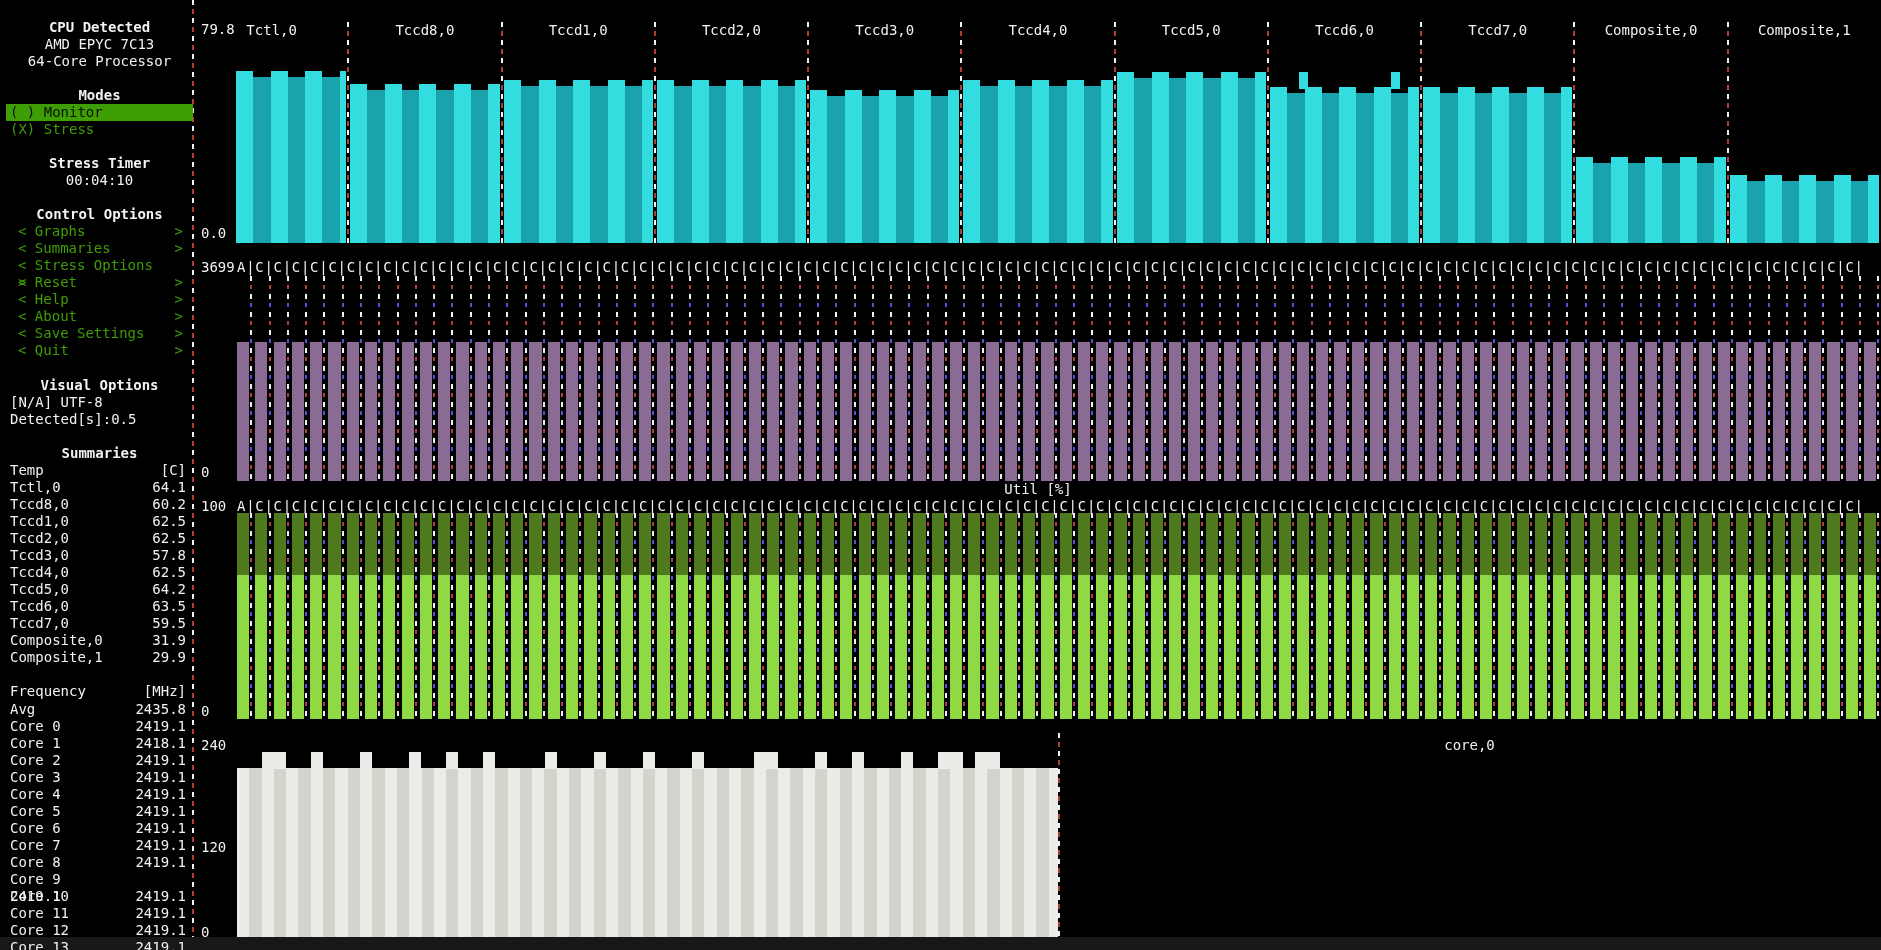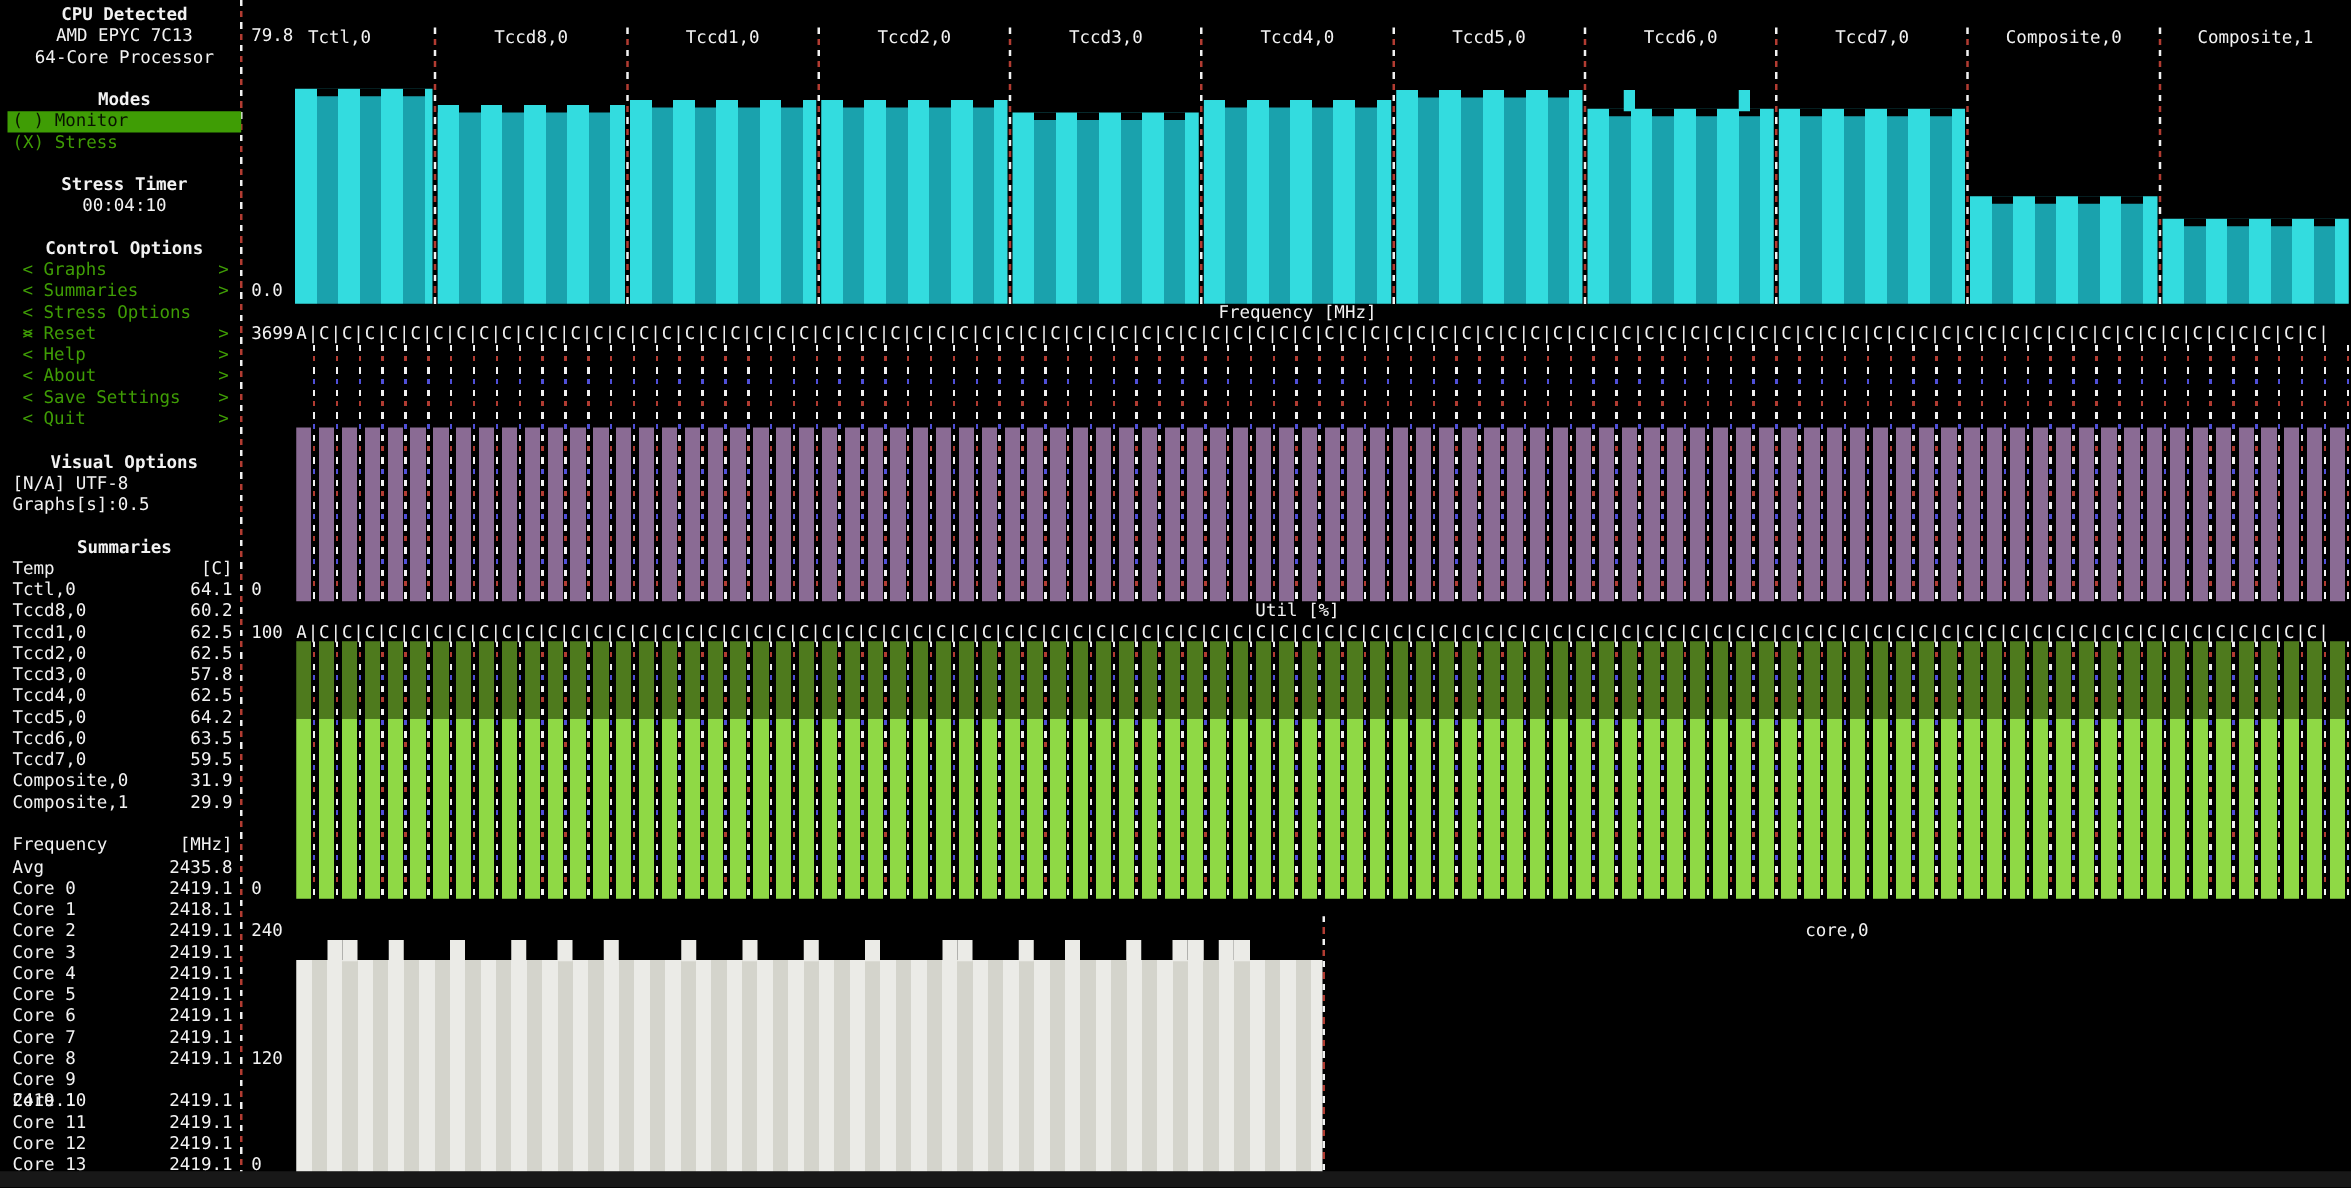--- a/index.html
+++ b/index.html
@@ -1,19 +1,19 @@
 <!DOCTYPE html>
 <html style="--bg: #000000; --text: #f2f2f2; --green-text: #3f9d05; --highlight-bg: #3f9d05; --cyan-bright: #33dcdf; --cyan-dark: #1aa2ad; --purple: #8a6b94; --green-dark: #4e7a1d; --green-bright: #8fd945; --gray-bright: #ebebe7; --gray-dark: #d4d4cc; --dash-white: #f2f2f2; --dash-red: #b23c32; --dash-blue: #5050d8; --bottom-strip: #181818;"><head>
 <meta charset="utf-8">
 <style>
   html,body{margin:0;padding:0;background:#000;}
   #app{position:relative;width:1881px;height:950px;overflow:hidden;background:var(--bg,#000);
        font-family:"DejaVu Sans Mono","Liberation Mono",monospace;font-size:14px;color:var(--text,#f2f2f2);}
   #app div{position:absolute;}
-  .sb-row{left:6px;width:187px;height:17px;line-height:17px;white-space:pre;box-sizing:border-box;}
+  .sb-row{left:6px;width:187px;height:17px;line-height:17px;white-space:pre;box-sizing:border-box;margin-top:15px;}
   .sb-h{font-weight:bold;text-align:center;}
   .sb-c{text-align:center;}
   .sb-l{padding-left:4px;}
   .sb-g{color:var(--green-text);padding-left:4px;}
   .sb-hl{background:var(--highlight-bg);color:#081200;padding-left:4px;}
   .sb-menu{color:var(--green-text);padding:0 10px 0 12px;display:flex;justify-content:space-between;}
   .kv{display:flex;justify-content:space-between;padding:0 7px 0 4px;}
   .kv span{position:static;}
   .sb-menu span{position:static;}
   .dash-v{width:2px;background:repeating-linear-gradient(180deg,var(--dash-white) 0 5px,transparent 5px 9px,var(--dash-red) 9px 14px,transparent 14px 18px);}
@@ -38,21 +38,20 @@
 </head>
 <body>
 
 <div id="app">
 
   <div class="dash-v" style="left:192px;top:0;height:950px;"></div>
 
   <div class="glabel" style="left:201px;top:20.5px;">79.8</div>
   <div class="glabel" style="left:201px;top:225.2px;">0.0</div>
 
-  <div class="gtitle" style="left:195px;top:242.2px;width:1686px;">Frequency [MHz]</div>
   <div class="glabel" style="left:201px;top:259.3px;">3699</div>
   <div class="glabel" style="left:201px;top:463.9px;">0</div>
 
   <div class="gtitle" style="left:195px;top:481.1px;width:1686px;">Util [%]</div>
   <div class="glabel" style="left:201px;top:498.3px;">100</div>
   <div class="glabel" style="left:201px;top:702.6px;">0</div>
 
   <div class="glabel" style="left:201px;top:736.7px;">240</div>
   <div class="glabel" style="left:201px;top:839px;">120</div>
   <div class="glabel" style="left:201px;top:924.2px;">0</div>
@@ -72,21 +71,21 @@
     <div class="sb-row sb-menu" style="top: 208.1px;"><span>&lt; Graphs</span><span>&gt;</span></div>
     <div class="sb-row sb-menu" style="top: 225.15px;"><span>&lt; Summaries</span><span>&gt;</span></div>
     <div class="sb-row sb-menu" style="top: 242.2px; flex-direction: column;"><span>&lt; Stress Options</span><span>&gt;</span></div>
     <div class="sb-row sb-menu" style="top: 259.25px;"><span>&lt; Reset</span><span>&gt;</span></div>
     <div class="sb-row sb-menu" style="top: 276.3px;"><span>&lt; Help</span><span>&gt;</span></div>
     <div class="sb-row sb-menu" style="top: 293.35px;"><span>&lt; About</span><span>&gt;</span></div>
     <div class="sb-row sb-menu" style="top: 310.4px;"><span>&lt; Save Settings</span><span>&gt;</span></div>
     <div class="sb-row sb-menu" style="top: 327.45px;"><span>&lt; Quit</span><span>&gt;</span></div>
     <div class="sb-row sb-h" style="top: 361.55px;">Visual Options</div>
     <div class="sb-row sb-l" style="top: 378.6px;">[N/A] UTF-8</div>
-    <div class="sb-row sb-l" style="top: 395.65px;">Graphs[s]:0.5</div>
+    <div class="sb-row sb-l" style="top: 395.65px;">Detected[s]:0.5</div>
     <div class="sb-row sb-h" style="top: 429.75px;">Summaries</div>
     <div class="sb-row kv" style="top: 446.8px;"><span>Temp</span><span>[C]</span></div>
     <div class="sb-row kv" style="top: 463.85px;"><span>Tctl,0</span><span>64.1</span></div>
     <div class="sb-row kv" style="top: 480.9px;"><span>Tccd8,0</span><span>60.2</span></div>
     <div class="sb-row kv" style="top: 497.95px;"><span>Tccd1,0</span><span>62.5</span></div>
     <div class="sb-row kv" style="top: 515px;"><span>Tccd2,0</span><span>62.5</span></div>
     <div class="sb-row kv" style="top: 532.05px;"><span>Tccd3,0</span><span>57.8</span></div>
     <div class="sb-row kv" style="top: 549.1px;"><span>Tccd4,0</span><span>62.5</span></div>
     <div class="sb-row kv" style="top: 566.15px;"><span>Tccd5,0</span><span>64.2</span></div>
     <div class="sb-row kv" style="top: 583.2px;"><span>Tccd6,0</span><span>63.5</span></div>

